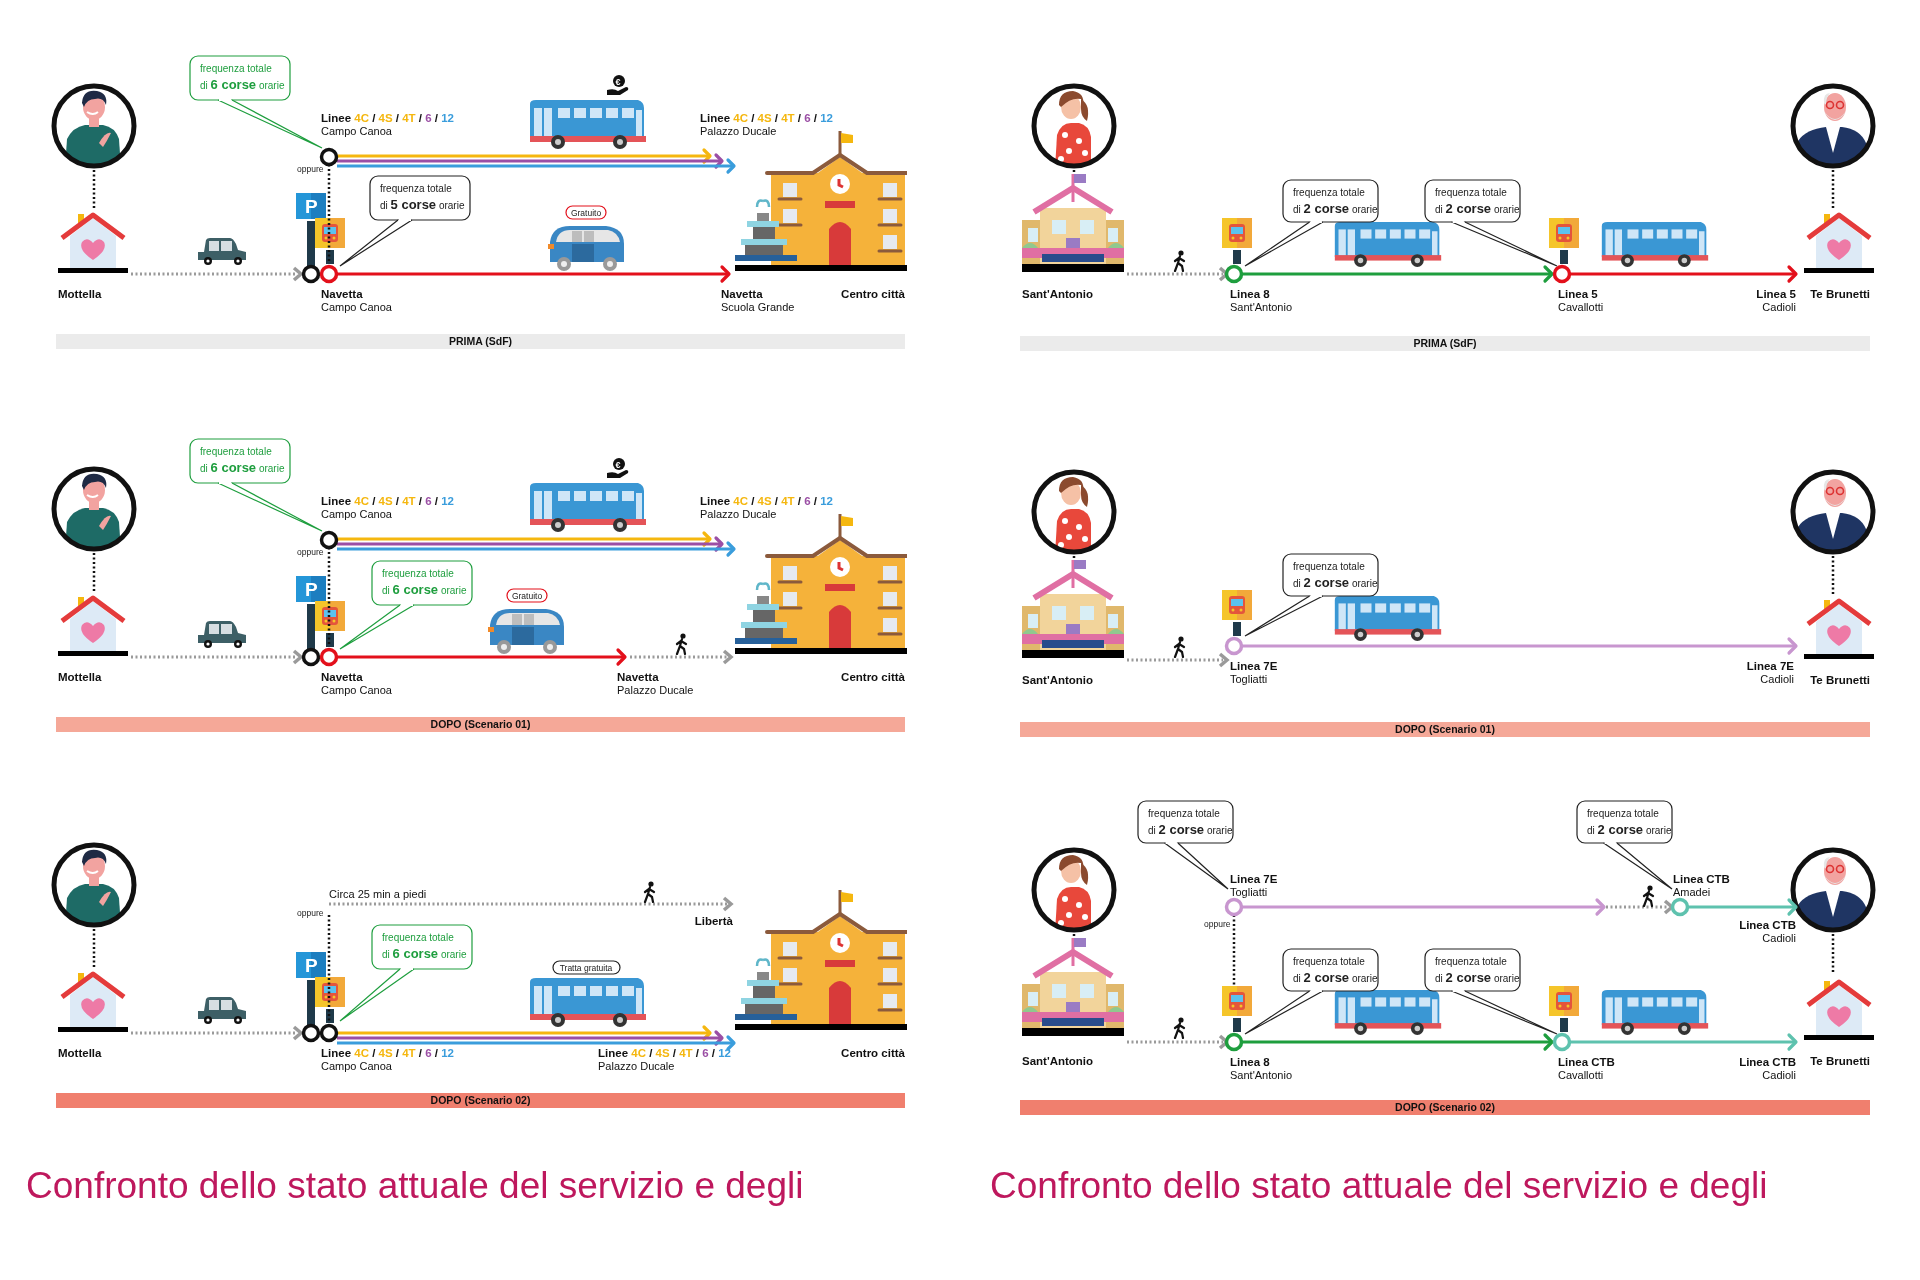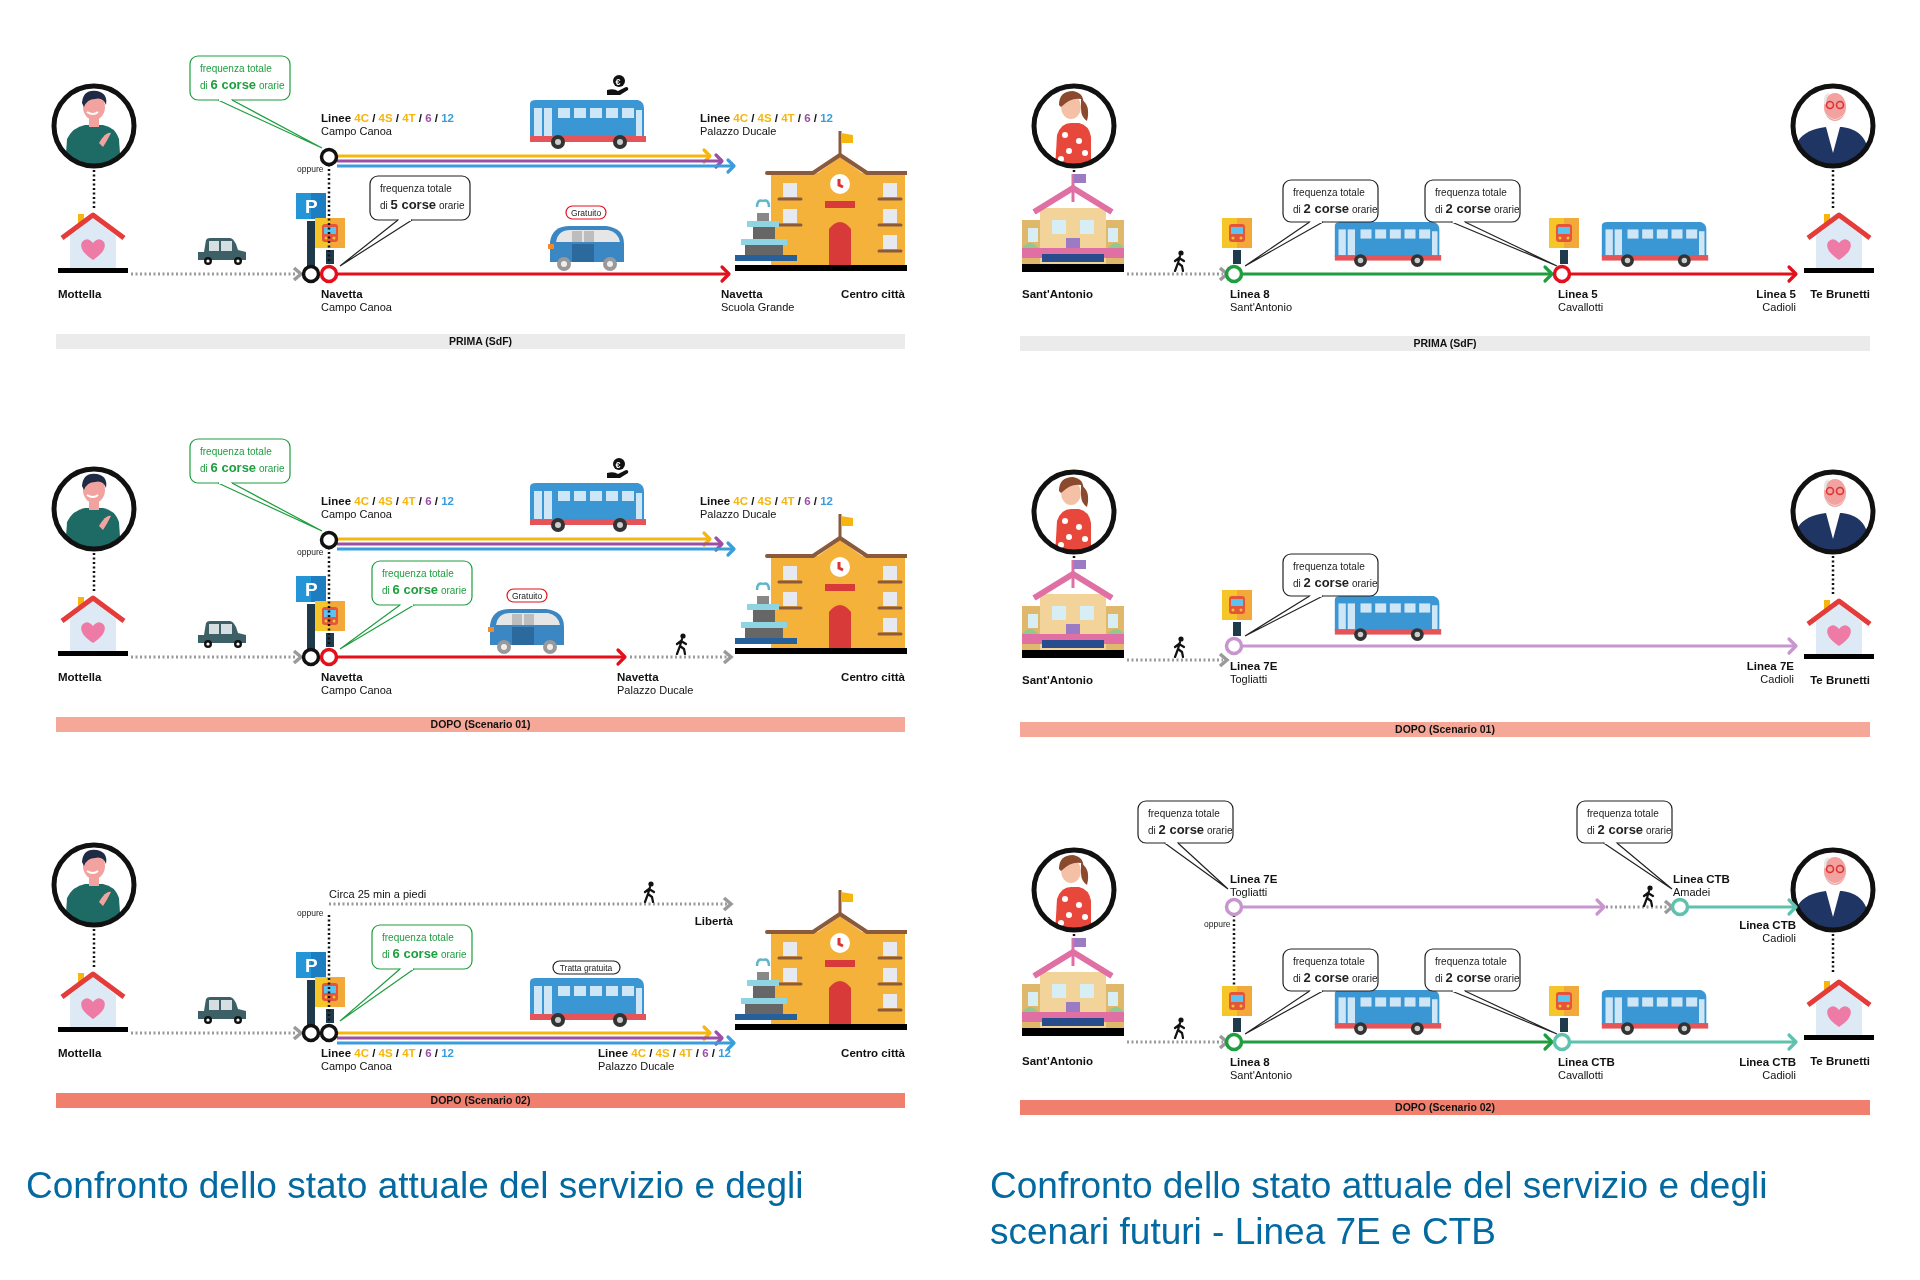--- a/index.html
+++ b/index.html
@@ -4,21 +4,21 @@
 <style>
   html,body{margin:0;padding:0;background:#ffffff;}
   body{width:1920px;height:1280px;position:relative;overflow:hidden;font-family:"Liberation Sans",sans-serif;}
   svg#canvas{position:absolute;left:0;top:0;width:1920px;height:1280px;}
   .lbl{font-family:"Liberation Sans",sans-serif;font-size:11px;fill:#111;}
   .lbl-b{font-family:"Liberation Sans",sans-serif;font-size:11.5px;font-weight:bold;fill:#111;}
   .band-t{font-family:"Liberation Sans",sans-serif;font-size:10.5px;font-weight:bold;fill:#111;}
   .bub{font-family:"Liberation Sans",sans-serif;font-size:10px;}
   .bub-b{font-family:"Liberation Sans",sans-serif;font-size:13px;font-weight:bold;}
   .tiny{font-family:"Liberation Sans",sans-serif;font-size:8.5px;fill:#222;}
-  .caption{position:absolute;font-family:"Liberation Sans",sans-serif;font-size:37px;line-height:46px;color:#0369a1;font-weight:normal;}
+  .caption{position:absolute;font-family:"Liberation Sans",sans-serif;font-size:37px;line-height:46px;color:#be185d;font-weight:normal;}
 </style>
 </head>
 <body>
 
 <svg id="canvas" viewBox="0 0 1920 1280" xmlns="http://www.w3.org/2000/svg">
   <defs>
 
     <symbol id="sym-man" viewBox="0 0 86 86">
       <circle cx="43" cy="43" r="40" fill="#fff"></circle>
       <clipPath id="cpm">
@@ -607,14 +607,13 @@
         </g>
       </g>
     </g>
 </svg>
 
 <div class="caption" style="left:26px;top:1163px;width:900px;">
   <div>Confronto dello stato attuale del servizio e degli</div>
 </div>
 <div class="caption" style="left:990px;top:1163px;width:920px;">
   <div>Confronto dello stato attuale del servizio e degli</div>
-  <div>scenari futuri - Linea 7E e CTB</div>
 </div>
 
 </body></html>

